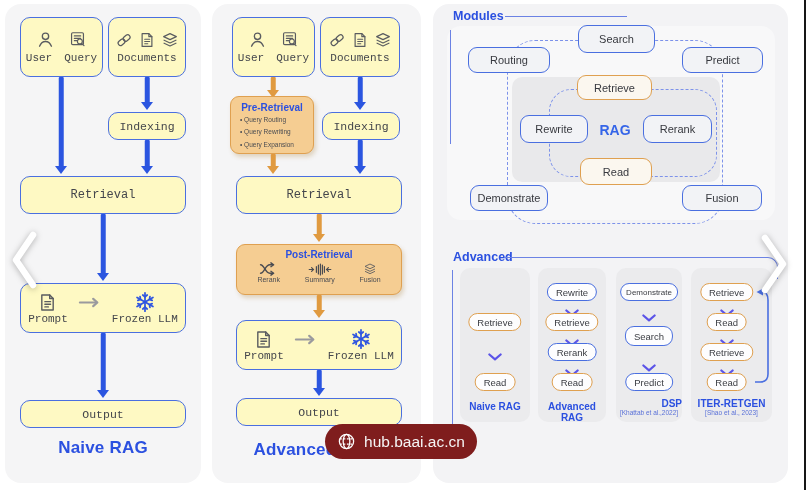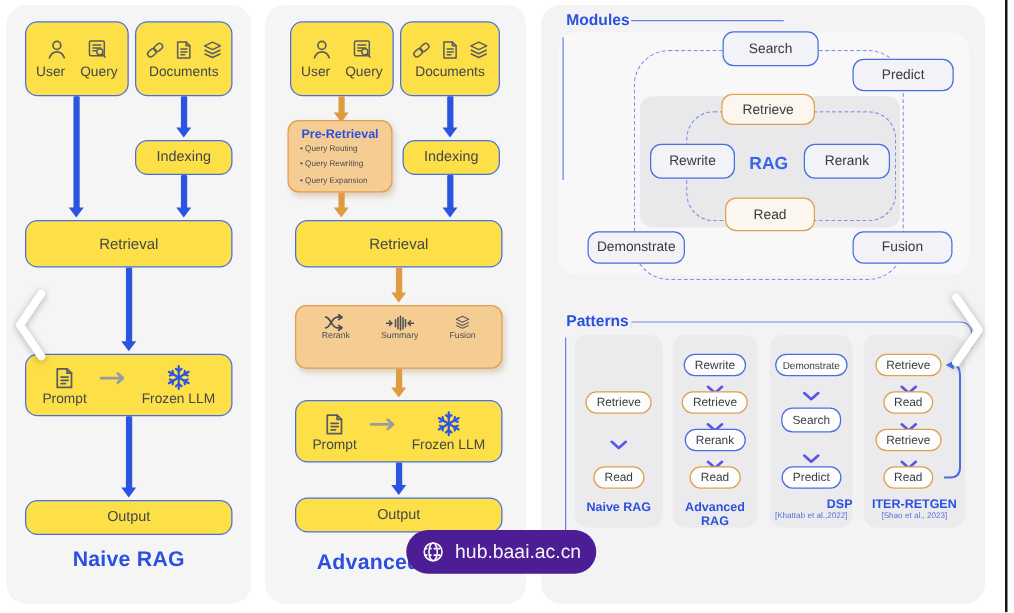--- a/index.html
+++ b/index.html
@@ -1,21 +1,21 @@
 <!DOCTYPE html>
 <html><head>
 <meta charset="utf-8">
 <style>
   * { margin:0; padding:0; box-sizing:border-box; }
   body { font-family:"Liberation Sans", sans-serif; background:#fff; }
   #stage { position:relative; width:811px; height:490px; background:#ffffff; overflow:hidden; }
 
   .panel { position:absolute; top:4px; background:#f5f5f6; border-radius:16px; }
-  .box { position:absolute; background:#fde047; border:1.8px solid #4a6fe0; border-radius:10px;
-         display:flex; align-items:center; justify-content:center; color:#3d3f45; }
+  .box { position:absolute; background:#fef9c3; border:1.8px solid #4a6fe0; border-radius:10px;
+         display:flex; align-items:center; justify-content:center; color:#3d3f45;font-family:Liberation Mono, monospace; }
   .box .cap { font-size:11px; color:#44464c; }
   .icon svg { display:block; }
   .iconrow { display:flex; gap:13px; align-items:center; justify-content:center; }
   .caprow { display:flex; gap:12px; align-items:center; justify-content:center; margin-top:3px; }
   .vstack { display:flex; flex-direction:column; align-items:center; justify-content:center; }
 
   .varrow { position:absolute; width:14px; transform:translateX(-50%); }
   .varrow .shaft { position:absolute; left:50%; transform:translateX(-50%); top:0; bottom:6px; width:4.5px; background:var(--c); border-radius:1px; }
   .varrow .head { position:absolute; bottom:0; left:50%; transform:translateX(-50%); width:0; height:0;
                   border-left:6.5px solid transparent; border-right:6.5px solid transparent; border-top:8px solid var(--c); }
@@ -44,21 +44,21 @@
   .chev { position:absolute; left:50%; transform:translateX(-50%); }
   .collbl { position:absolute; width:100%; text-align:center; color:#2b50e0; font-weight:bold; font-size:10px; }
   .colsub { position:absolute; width:100%; text-align:center; color:#5a71d8; font-size:6.5px; }
 
   .bullets { font-size:6.5px; color:#4a4c52; line-height:1.9; }
   .bullets div::before { content:"•  "; }
 
   .navchev { position:absolute; cursor:pointer; }
   .navchev svg { filter:drop-shadow(0 1px 3px rgba(0,0,0,.28)); display:block; }
 
-  #watermark { position:absolute; left:325px; top:424px; width:152px; height:35px; background:#4c1d95;
+  #watermark { position:absolute; left:325px; top:424px; width:152px; height:35px; background:#7f1d1d;
                border-radius:18px; display:flex; align-items:center; justify-content:center; gap:8px; z-index:50; }
   #watermark span { color:#f5f5f5; font-size:15.5px; }
 
   .edgeline { position:absolute; left:804px; top:0; width:2px; height:490px; background:#161616; }
 </style>
 </head>
 <body>
 
 <svg width="0" height="0" style="position:absolute">
   <defs>
@@ -341,20 +341,21 @@
 
     <div class="box" style="left:24px; top:172px; width:166px; height:38px;">
       <span class="cap" style="font-size:12px;">Retrieval</span>
     </div>
     <div class="varrow" style="left:107px; top:210px; height:28px; --c:#e09a40;">
         <div class="shaft"></div>
         <div class="head"></div>
       </div>
 
     <div class="obox" style="left:24px; top:240px; width:166px; height:51px; padding-top:4px;">
+      <div class="otitle" style="font-size:10px;">Post-Retrieval</div>
       <div style="display:flex; justify-content:space-around; margin-top:2px; padding:0 8px;">
         <div class="vstack">
           <span class="icon">
               <svg width="20" height="14">
                 <use href="#sym-shuffle"></use>
               </svg>
             </span>
           <span style="font-size:7px; color:#4a4c52;">Rerank</span>
         </div>
         <div class="vstack">
@@ -421,20 +422,23 @@
     <div class="secline" style="left:72px; top:12px; width:122px;"></div>
     <div class="secvline" style="left:17px; top:26px; height:114px;"></div>
 
     <div style="position:absolute; left:79px; top:73px; width:208px; height:105px; background:#e9e9eb; border-radius:10px;"></div>
     <div class="dashedrect" style="left:74px; top:36px; width:216px; height:184px; border-radius:28px;"></div>
     <div class="dashedrect" style="left:116px; top:85px; width:168px; height:88px; border-radius:22px;"></div>
 
     <div class="modbox" style="left:145px; top:21px; width:77px; height:28px;">
         <span>Search</span>
       </div>
+    <div class="modbox" style="left:35px; top:43px; width:82px; height:26px;">
+        <span>Routing</span>
+      </div>
     <div class="modbox" style="left:249px; top:43px; width:81px; height:26px;">
         <span>Predict</span>
       </div>
     <div class="modbox orange" style="left:144px; top:71px; width:75px; height:25px;">
         <span>Retrieve</span>
       </div>
     <div class="modbox" style="left:87px; top:111px; width:68px; height:28px;">
         <span>Rewrite</span>
       </div>
     <div style="position:absolute; left:166px; top:118px; width:32px; text-align:center; font-size:14px; font-weight:bold; color:#3565e8;">RAG</div>
@@ -444,21 +448,21 @@
     <div class="modbox orange" style="left:147px; top:154px; width:72px; height:27px;">
         <span>Read</span>
       </div>
     <div class="modbox" style="left:37px; top:181px; width:78px; height:26px;">
         <span>Demonstrate</span>
       </div>
     <div class="modbox" style="left:249px; top:181px; width:80px; height:26px;">
         <span>Fusion</span>
       </div>
 
-    <div class="sechead" style="left:20px; top:246px;">Patterns</div>
+    <div class="sechead" style="left:20px; top:246px;">Advanced</div>
     <div style="position:absolute; left:72px; top:253px; width:273px; height:22px; border-top:1.5px solid #6b82e4; border-right:1.5px solid #6b82e4; border-top-right-radius:10px;"></div>
     <div class="secvline" style="left:19px; top:266px; height:162px;"></div>
 
     <div class="pcol" style="left:27px; width:70px;">
       <div class="pill orange" style="top:45px;">Retrieve</div>
       <span class="chev" style="top:79px;"><svg width="15" height="8">
             <use href="#sym-chevdown"></use>
           </svg></span>
       <div class="pill orange" style="top:105px;">Read</div>
       <div class="collbl" style="top:133px;">Naive RAG</div>

